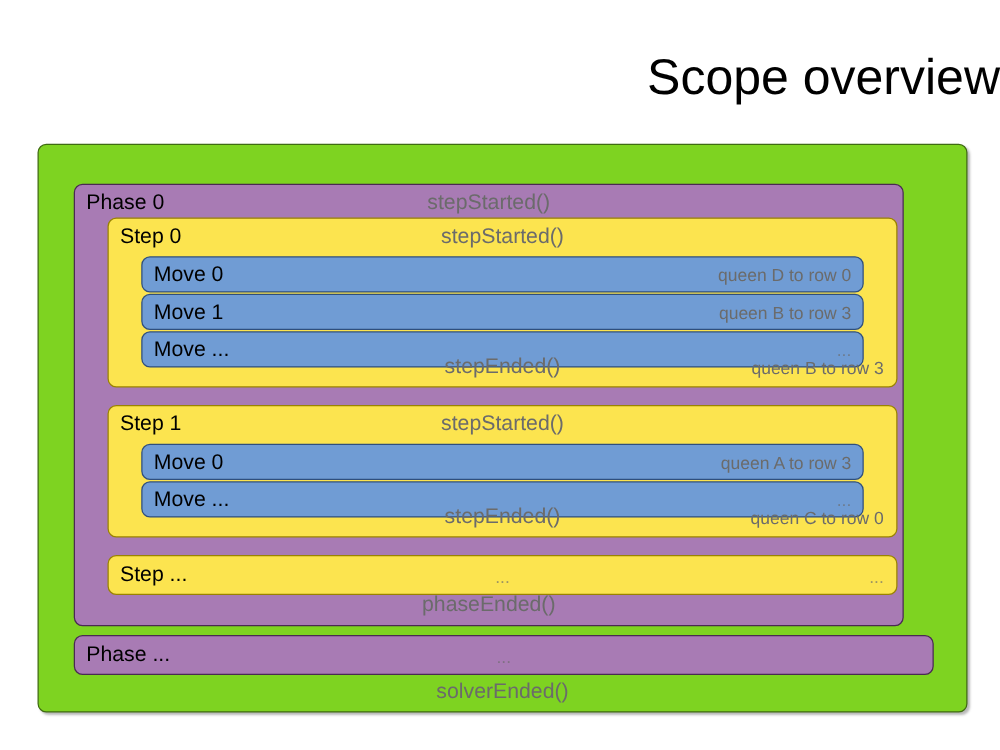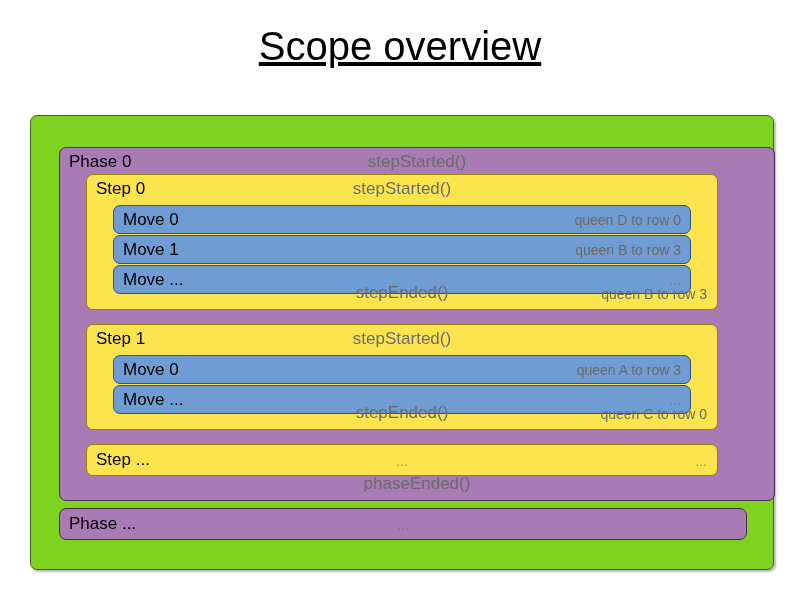--- a/index.html
+++ b/index.html
@@ -15,23 +15,22 @@
   }
 
   .page {
     position: relative;
     width: 800px;
     height: 600px;
   }
 
   
   .header {
-    text-align: center;
-    padding-top: 22px;
-    text-decoration: underline;
+    text-align: right;
+    padding-top: 38px;
   }
   .title {
     font-size: 40px;
     font-weight: 400;
     color: #000000;
     line-height: 48px;
     letter-spacing: 0px;
   }
   .subtitle {
     font-size: 14px;
@@ -57,21 +56,21 @@
     height: 455px;
     background: #7ED321;
     border-color: #3f6b11;
     box-shadow: 2px 2px 2px rgba(0,0,0,0.28);
   }
 
   .phase-scope {
     position: absolute;
     left: 28px;
     top: 31px;
-    width: 716px;
+    width: 664px;
     height: 354px;
     background: #A87BB4;
     border-color: #4a2a52;
   }
 
   .phase-ellipsis-scope {
     position: absolute;
     left: 28px;
     top: 392px;
     width: 688px;
@@ -284,15 +283,18 @@
       <div class="scope-foot">
         <span class="label-center">phaseEnded()</span>
       </div>
     </div>
 
     <div class="scope phase-ellipsis-scope one-line-row">
       <span class="label-left">Phase ...</span>
       <span class="label-center dots-center">...</span>
     </div>
 
+    <div class="scope-foot">
+      <span class="label-center">solverEnded()</span>
+    </div>
   </div>
 
 </div>
 
 </body></html>

